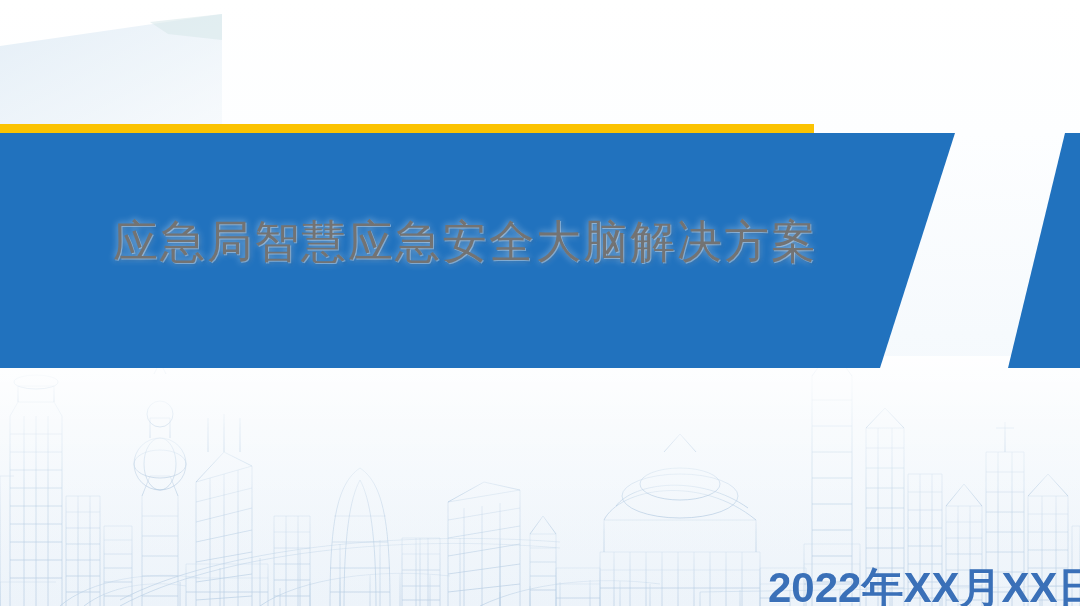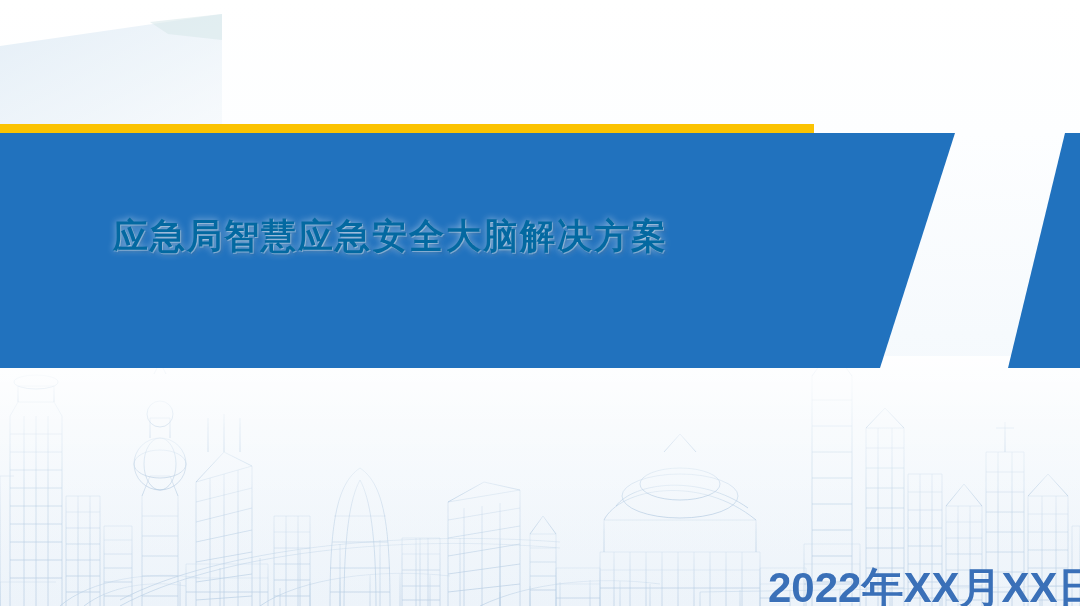--- a/index.html
+++ b/index.html
@@ -62,23 +62,23 @@
     position: absolute;
     left: 1000px; top: 133px;
     width: 80px; height: 235px;
   }
 
   
   .title {
     position: absolute;
     left: 113px;
     top: 216px;
-    color: #0369a1;
-    font-size: 35px;
-    font-weight: bold;
+    color: #737373;
+    font-size: 45px;
+    font-weight: normal;
     letter-spacing: 2px;
     line-height: 1.15;
     white-space: nowrap;
     text-shadow:
       0 0 7px rgba(255,255,255,0.55),
       1px 1px 0 rgba(255,255,255,0.35),
       2px 2px 3px rgba(10,60,110,0.30);
   }
 
   

